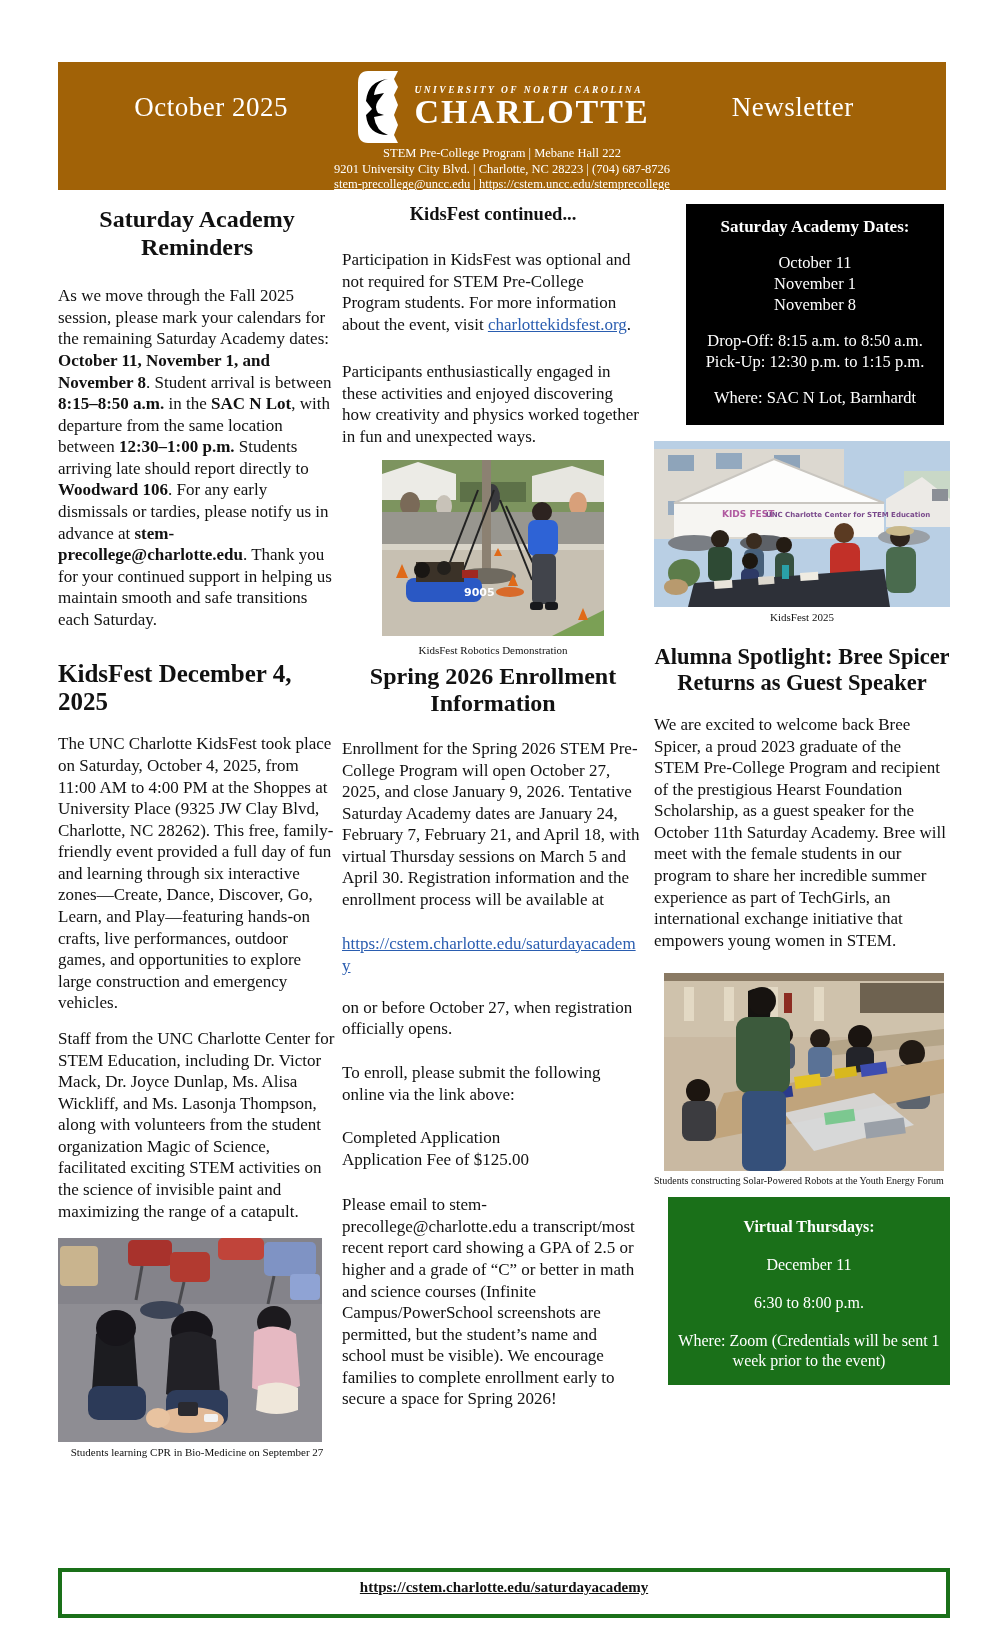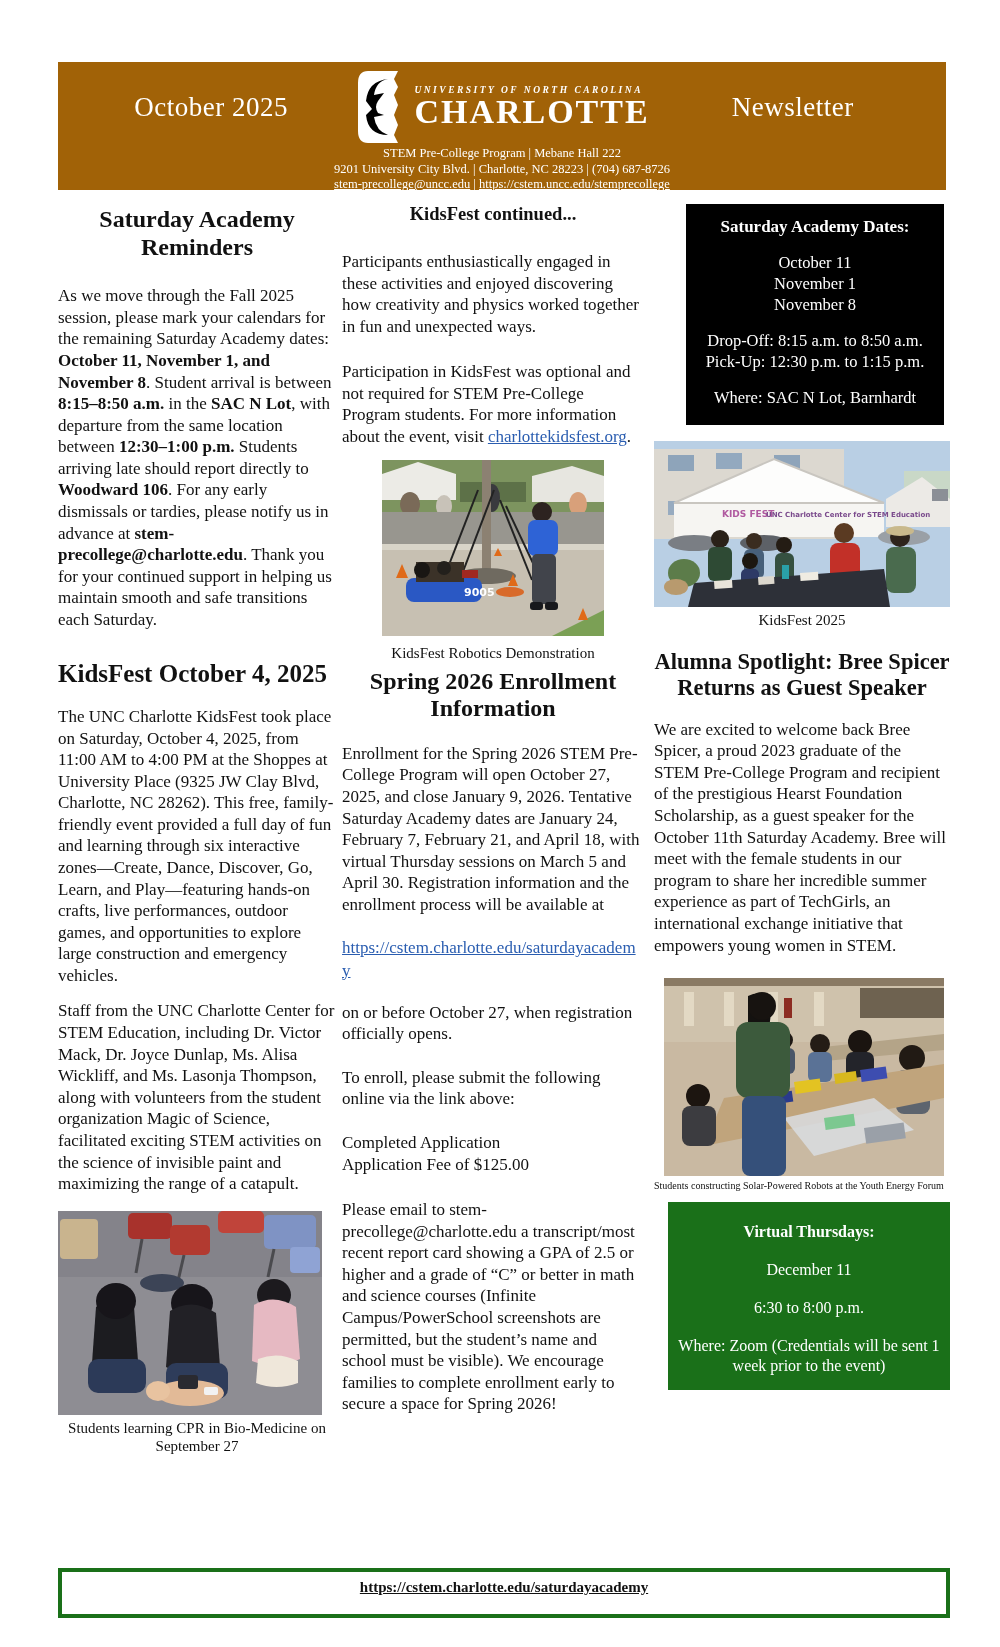--- a/index.html
+++ b/index.html
@@ -24,21 +24,21 @@
   .col-left  { width:278px; margin-right:6px; }
   .col-mid   { width:302px; margin-right:10px; }
   .col-right { width:296px; }
 
   .h1 { font-size:24px; font-weight:bold; text-align:center; line-height:1.15; }
   .h1-left { font-size:25px; font-weight:bold; text-align:left; line-height:1.1; }
   .h2 { font-size:18.5px; font-weight:bold; text-align:center; }
   p.body { font-size:17px; line-height:1.27; margin-top:14px; }
   .seg-b { font-weight:bold; }
   .seg-link { color:#2a5db0; text-decoration:underline; cursor:pointer; }
-  .caption { font-size:15px; text-align:center; line-height:1.2; margin-top:4px; }
+  .caption { font-size:11px; text-align:center; line-height:1.2; margin-top:4px; }
   .caption-left { font-size:10px; text-align:left; line-height:1.2; margin-top:4px; }
   .photo { display:block; }
   .link-block { font-size:17px; line-height:1.3; margin-top:16px; word-break:break-all; }
   .link-block a { color:#2a5db0; }
 
   
   .reminders-title { margin-top:8px; }
   .kidsfest-title { margin-top:30px; }
   .cpr-photo { margin-top:16px; }
 
@@ -92,21 +92,21 @@
       <div><a href="#">stem-precollege@uncc.edu</a><span> | </span><a href="#">https://cstem.uncc.edu/stemprecollege</a></div>
     </div>
   </div>
 
   <div class="cols">
 
     <div class="col col-left">
       <div class="h1 reminders-title">Saturday Academy Reminders</div>
       <p class="body" style="margin-top:24px"><span>As we move through the Fall 2025 session, please mark your calendars for the remaining Saturday Academy dates: </span><span class="seg-b">October 11, November 1, and November 8</span><span>. Student arrival is between </span><span class="seg-b">8:15–8:50 a.m.</span><span> in the </span><span class="seg-b">SAC N Lot</span><span>, with departure from the same location between </span><span class="seg-b">12:30–1:00 p.m.</span><span> Students arriving late should report directly to </span><span class="seg-b">Woodward 106</span><span>. For any early dismissals or tardies, please notify us in advance at </span><span class="seg-b">stem-precollege@charlotte.edu</span><span>. Thank you for your continued support in helping us maintain smooth and safe transitions each Saturday.</span></p>
 
-      <div class="h1-left kidsfest-title">KidsFest October 4, 2025</div>
+      <div class="h1-left kidsfest-title">KidsFest December 4, 2025</div>
       <p class="body" style="margin-top:18px">The UNC Charlotte KidsFest took place on Saturday, October 4, 2025, from 11:00 AM to 4:00 PM at the Shoppes at University Place (9325 JW Clay Blvd, Charlotte, NC 28262). This free, family-friendly event provided a full day of fun and learning through six interactive zones—Create, Dance, Discover, Go, Learn, and Play—featuring hands-on crafts, live performances, outdoor games, and opportunities to explore large construction and emergency vehicles.</p>
       <p class="body">Staff from the UNC Charlotte Center for STEM Education, including Dr. Victor Mack, Dr. Joyce Dunlap, Ms. Alisa Wickliff, and Ms. Lasonja Thompson, along with volunteers from the student organization Magic of Science, facilitated exciting STEM activities on the science of invisible paint and maximizing the range of a catapult.</p>
 
       <svg class="photo cpr-photo" width="264" height="204" viewBox="0 0 264 204">
         <rect width="264" height="204" fill="#8e8d93"></rect>
         <rect width="264" height="66" fill="#84838a"></rect>
 
         <rect x="2" y="8" width="38" height="40" rx="4" fill="#c9b48e"></rect>
         <rect x="70" y="2" width="44" height="26" rx="5" fill="#a8322c"></rect>
         <rect x="112" y="14" width="40" height="30" rx="5" fill="#b23a30"></rect>
@@ -133,22 +133,22 @@
         <ellipse cx="132" cy="182" rx="34" ry="13" fill="#e2ba97"></ellipse>
         <ellipse cx="100" cy="180" rx="12" ry="10" fill="#e8c3a0"></ellipse>
         <rect x="120" y="164" width="20" height="14" rx="3" fill="#2a2a30"></rect>
         <rect x="146" y="176" width="14" height="8" rx="2" fill="#f2f2f2"></rect>
       </svg>
       <div class="caption">Students learning CPR in Bio-Medicine on September 27</div>
     </div>
 
     <div class="col col-mid">
       <div class="h2" style="margin-top:6px">KidsFest continued...</div>
+      <p class="body" style="margin-top:24px"><span>Participation in KidsFest was optional and not required for STEM Pre-College Program students. For more information about the event, visit </span><span class="seg-link">charlottekidsfest.org</span><span>.</span></p>
       <p class="body" style="margin-top:26px">Participants enthusiastically engaged in these activities and enjoyed discovering how creativity and physics worked together in fun and unexpected ways.</p>
-      <p class="body" style="margin-top:24px"><span>Participation in KidsFest was optional and not required for STEM Pre-College Program students. For more information about the event, visit </span><span class="seg-link">charlottekidsfest.org</span><span>.</span></p>
 
       <div class="mid-photo-wrap">
         <svg class="photo" style="display:inline-block" width="222" height="176" viewBox="0 0 222 176">
           <rect width="222" height="176" fill="#c3bcb0"></rect>
 
           <rect width="222" height="52" fill="#7d945f"></rect>
           <path d="M0,14 L36,2 L74,14 L74,40 L0,40 Z" fill="#ecebe6"></path>
           <path d="M150,16 L190,6 L222,16 L222,42 L150,42 Z" fill="#e7e6e0"></path>
           <rect x="78" y="22" width="66" height="20" fill="#5d7148"></rect>
           <ellipse cx="28" cy="44" rx="10" ry="12" fill="#7a6a58"></ellipse>

